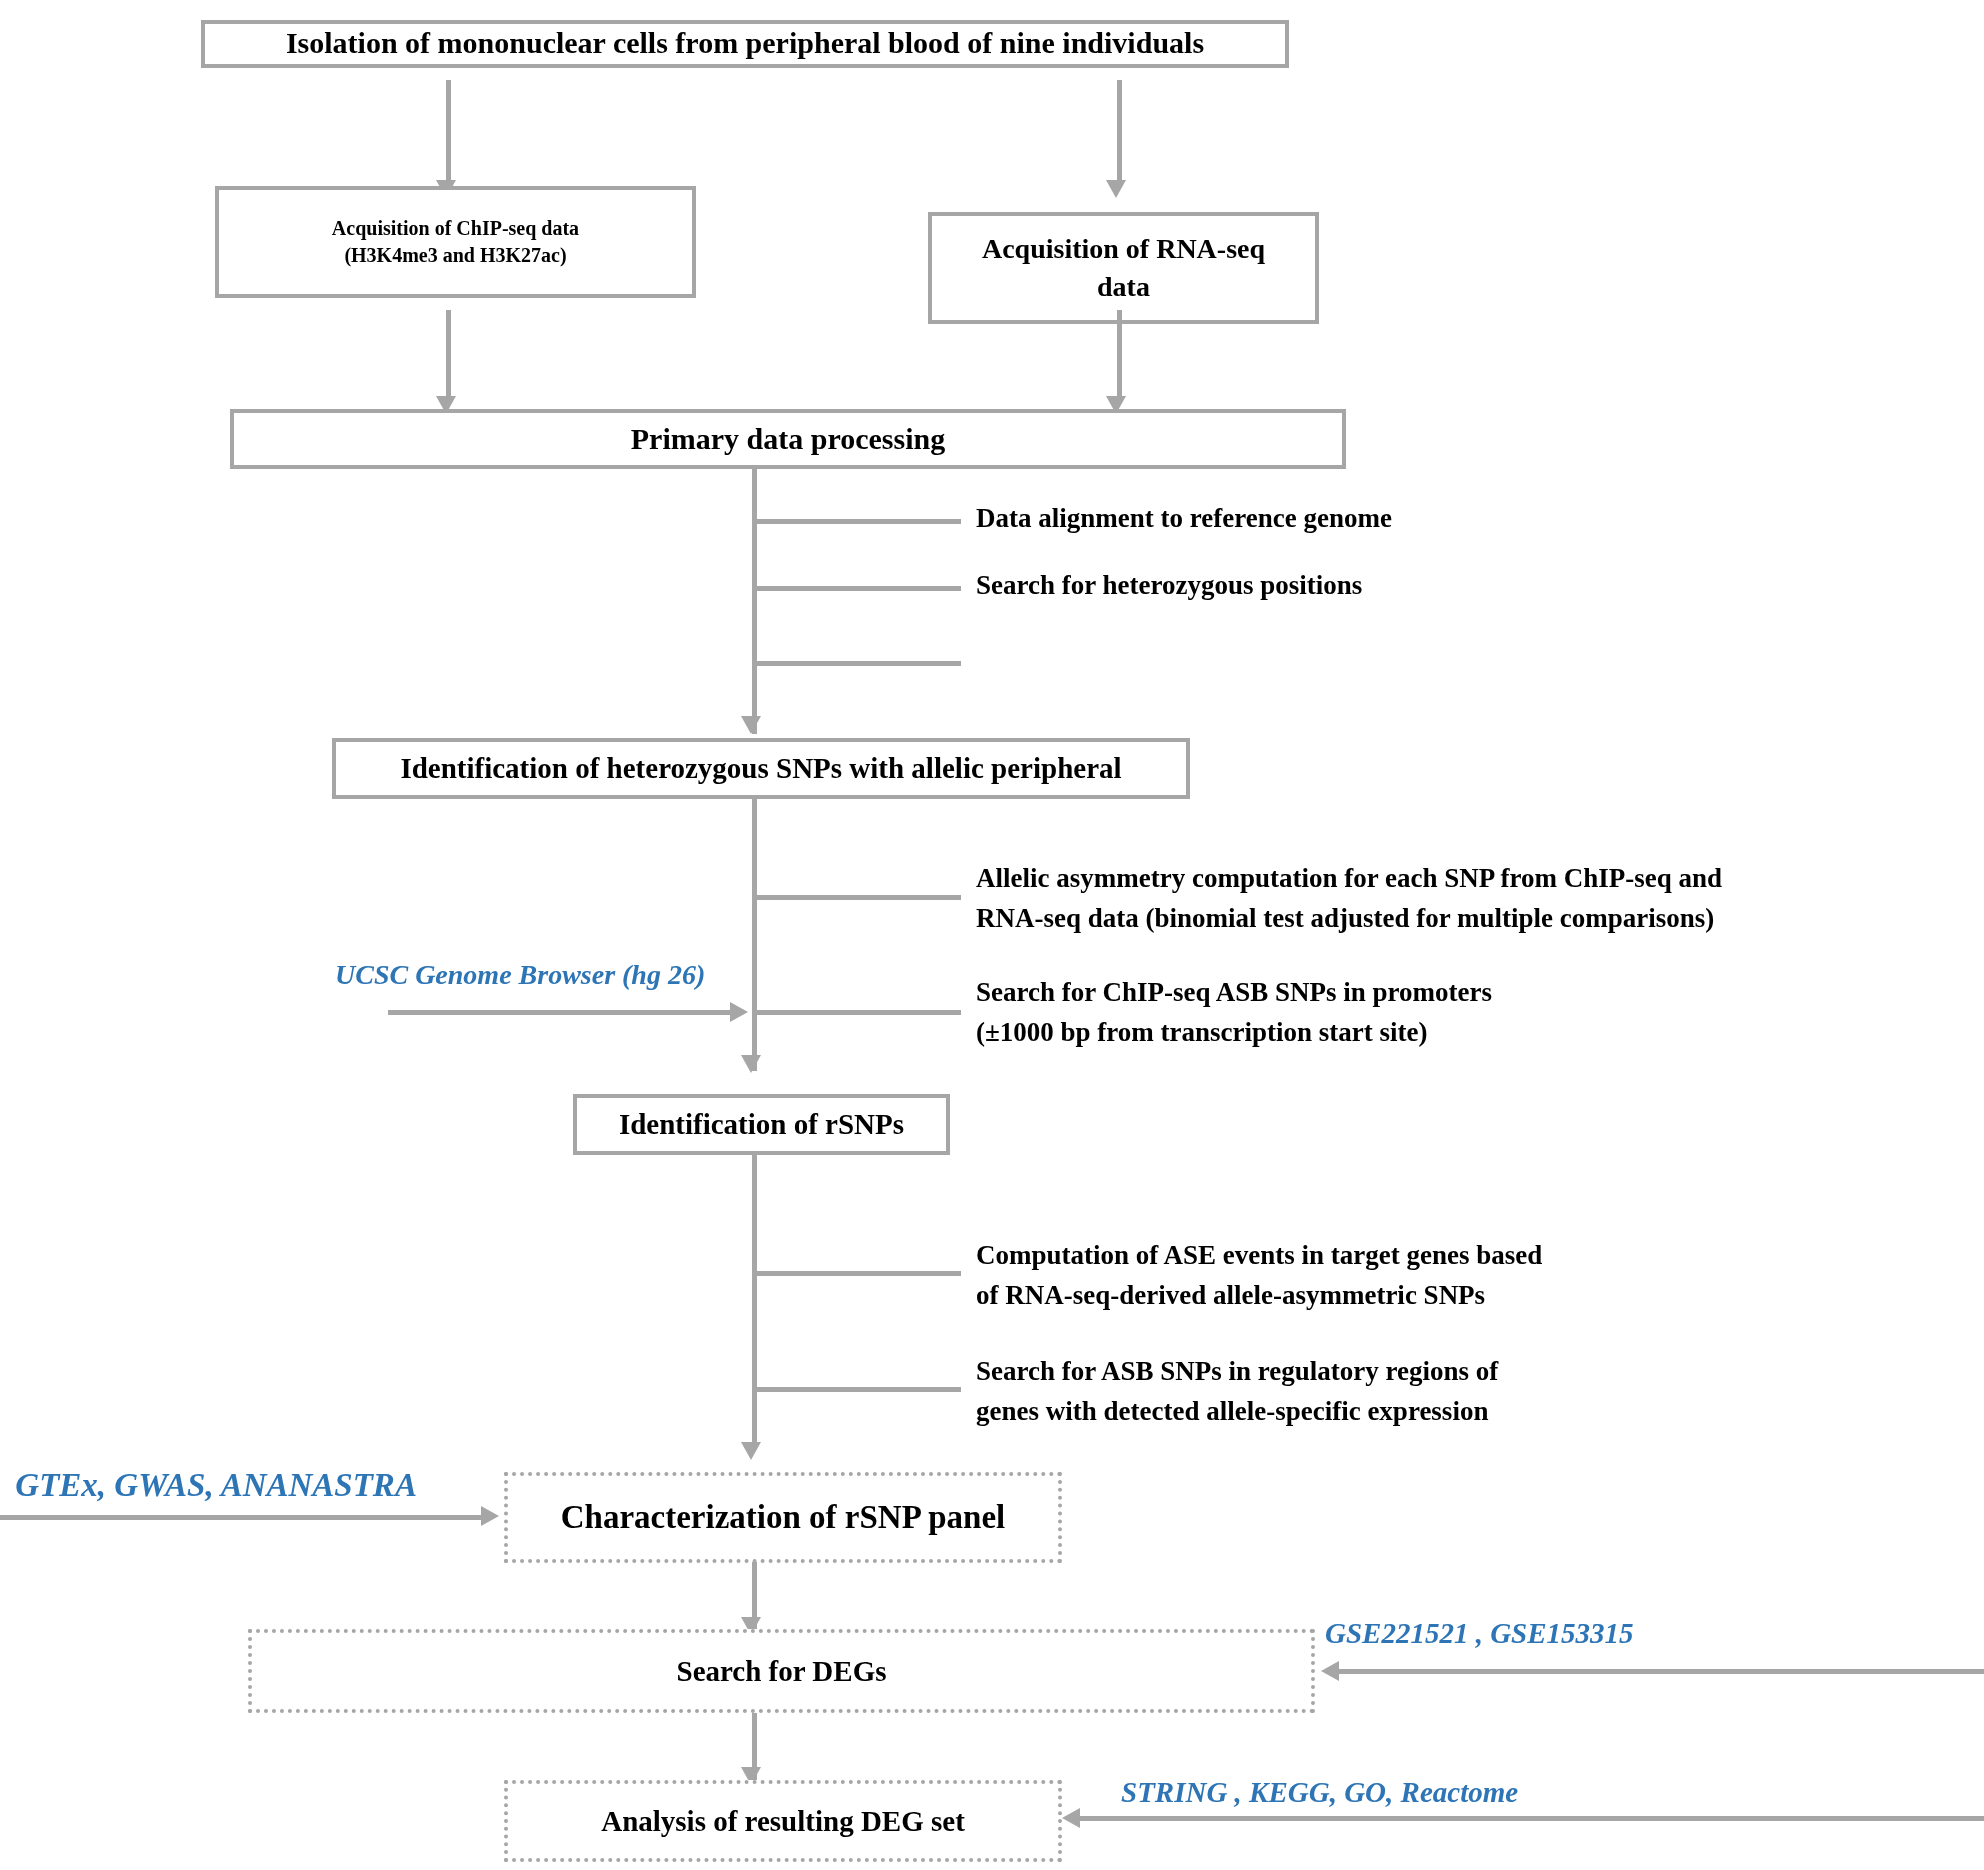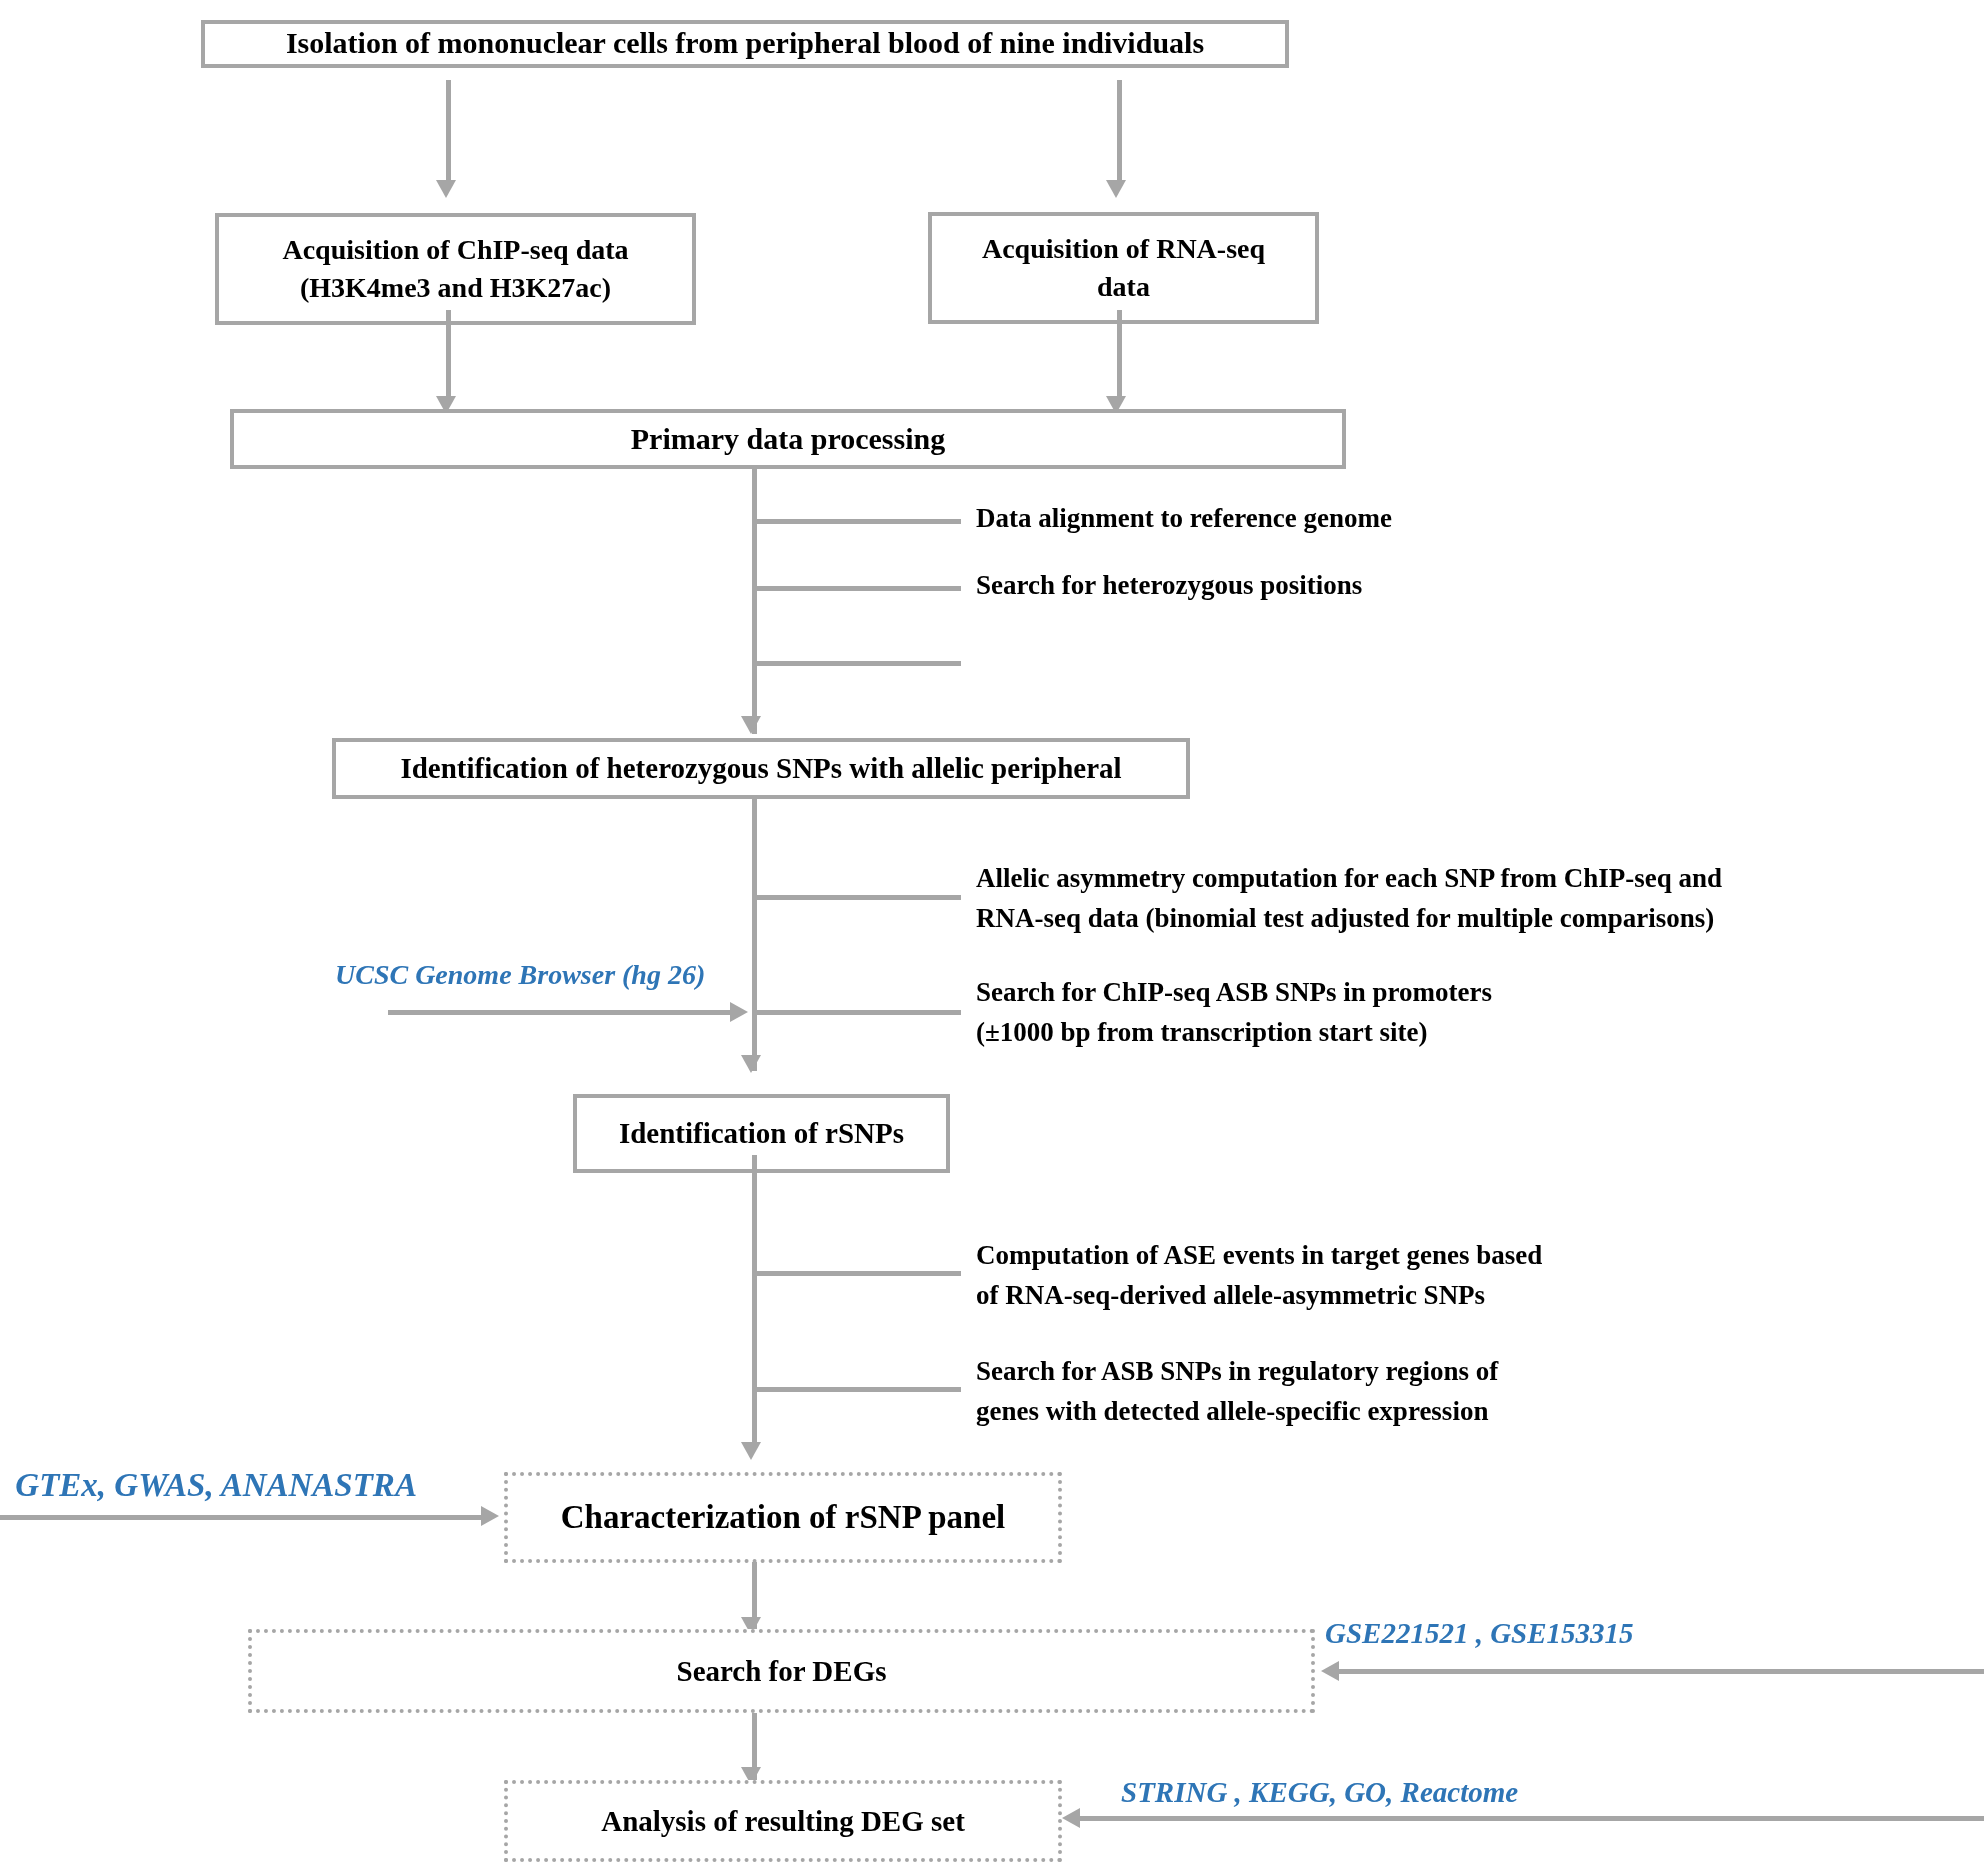--- a/index.html
+++ b/index.html
@@ -89,21 +89,21 @@
 <div id="canvas">
 
   <div class="box" style="left:201px; top:19.5px; width:1088px; height:48px; font-size:30px;">Isolation of mononuclear cells from peripheral blood of nine individuals</div>
 
   <div class="vline" style="left:446px; top:80px; height:105px;"></div>
   <div class="arrow-down" style="left:436px; top:180px;"></div>
 
   <div class="vline" style="left:1117px; top:80px; height:105px;"></div>
   <div class="arrow-down" style="left:1106px; top:180px;"></div>
 
-  <div class="box" style="left:215px; top:213px; width:481px; height:112px; font-size:28px; white-space:pre-line;">Acquisition of ChIP-seq data
+  <div class="box" style="left:215px; top:186px; width:481px; height:112px; font-size:20px; white-space:pre-line;">Acquisition of ChIP-seq data
 (H3K4me3  and H3K27ac)</div>
 
   <div class="box" style="left:928px; top:212px; width:391px; height:112px; font-size:28px; white-space:pre-line;">Acquisition of RNA-seq
 data</div>
 
   <div class="vline" style="left:446px; top:310px; height:91px;"></div>
   <div class="arrow-down" style="left:436px; top:396px;"></div>
 
   <div class="vline" style="left:1117px; top:310px; height:91px;"></div>
   <div class="arrow-down" style="left:1106px; top:396px;"></div>
@@ -130,21 +130,21 @@
 
   <div class="note" style="left:976px; top:859px; font-size:27px;">Allelic asymmetry computation  for each SNP from  ChIP-seq  and
 RNA-seq data (binomial  test adjusted  for multiple  comparisons)</div>
   <div class="note" style="left:976px; top:973px; font-size:27px;">Search for ChIP-seq  ASB SNPs in promoters
 (±1000 bp  from  transcription  start site)</div>
 
   <div class="source-label" style="left:335px; top:959px; font-size:28px;">UCSC Genome Browser (hg 26)</div>
   <div class="hline" style="left:388px; top:1010px; width:342px;"></div>
   <div class="arrow-right" style="left:730px; top:1002px;"></div>
 
-  <div class="box" style="left:573px; top:1094px; width:377px; height:79px; font-size:29px;">Identification  of rSNPs</div>
+  <div class="box" style="left:573px; top:1094px; width:377px; height:61px; font-size:29px;">Identification  of rSNPs</div>
 
   <div class="vline" style="left:752px; top:1155px; height:293px;"></div>
   <div class="arrow-down" style="left:741px; top:1442px;"></div>
 
   <div class="hline" style="left:752px; top:1271px; width:209px;"></div>
   <div class="hline" style="left:752px; top:1387px; width:209px;"></div>
 
   <div class="note" style="left:976px; top:1236px; font-size:27px;">Computation   of ASE  events  in target genes based
 of RNA-seq-derived  allele-asymmetric  SNPs</div>
   <div class="note" style="left:976px; top:1352px; font-size:27px;">Search for ASB SNPs in regulatory  regions of

